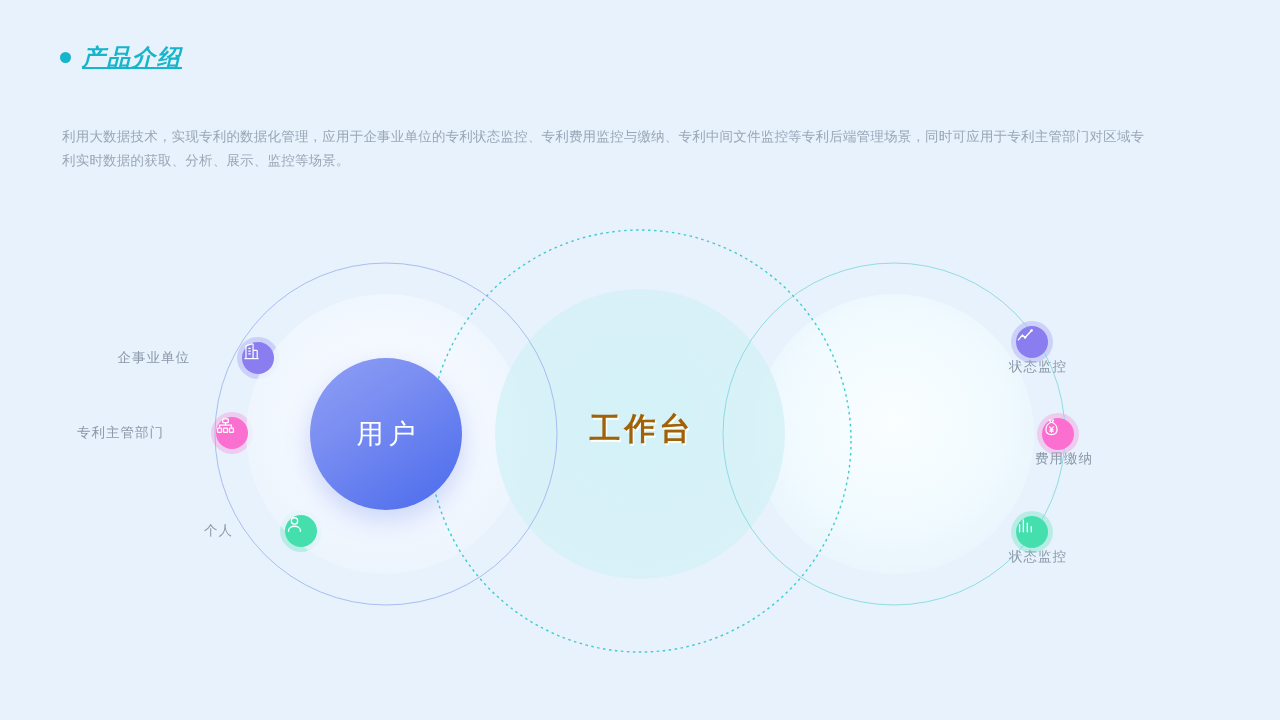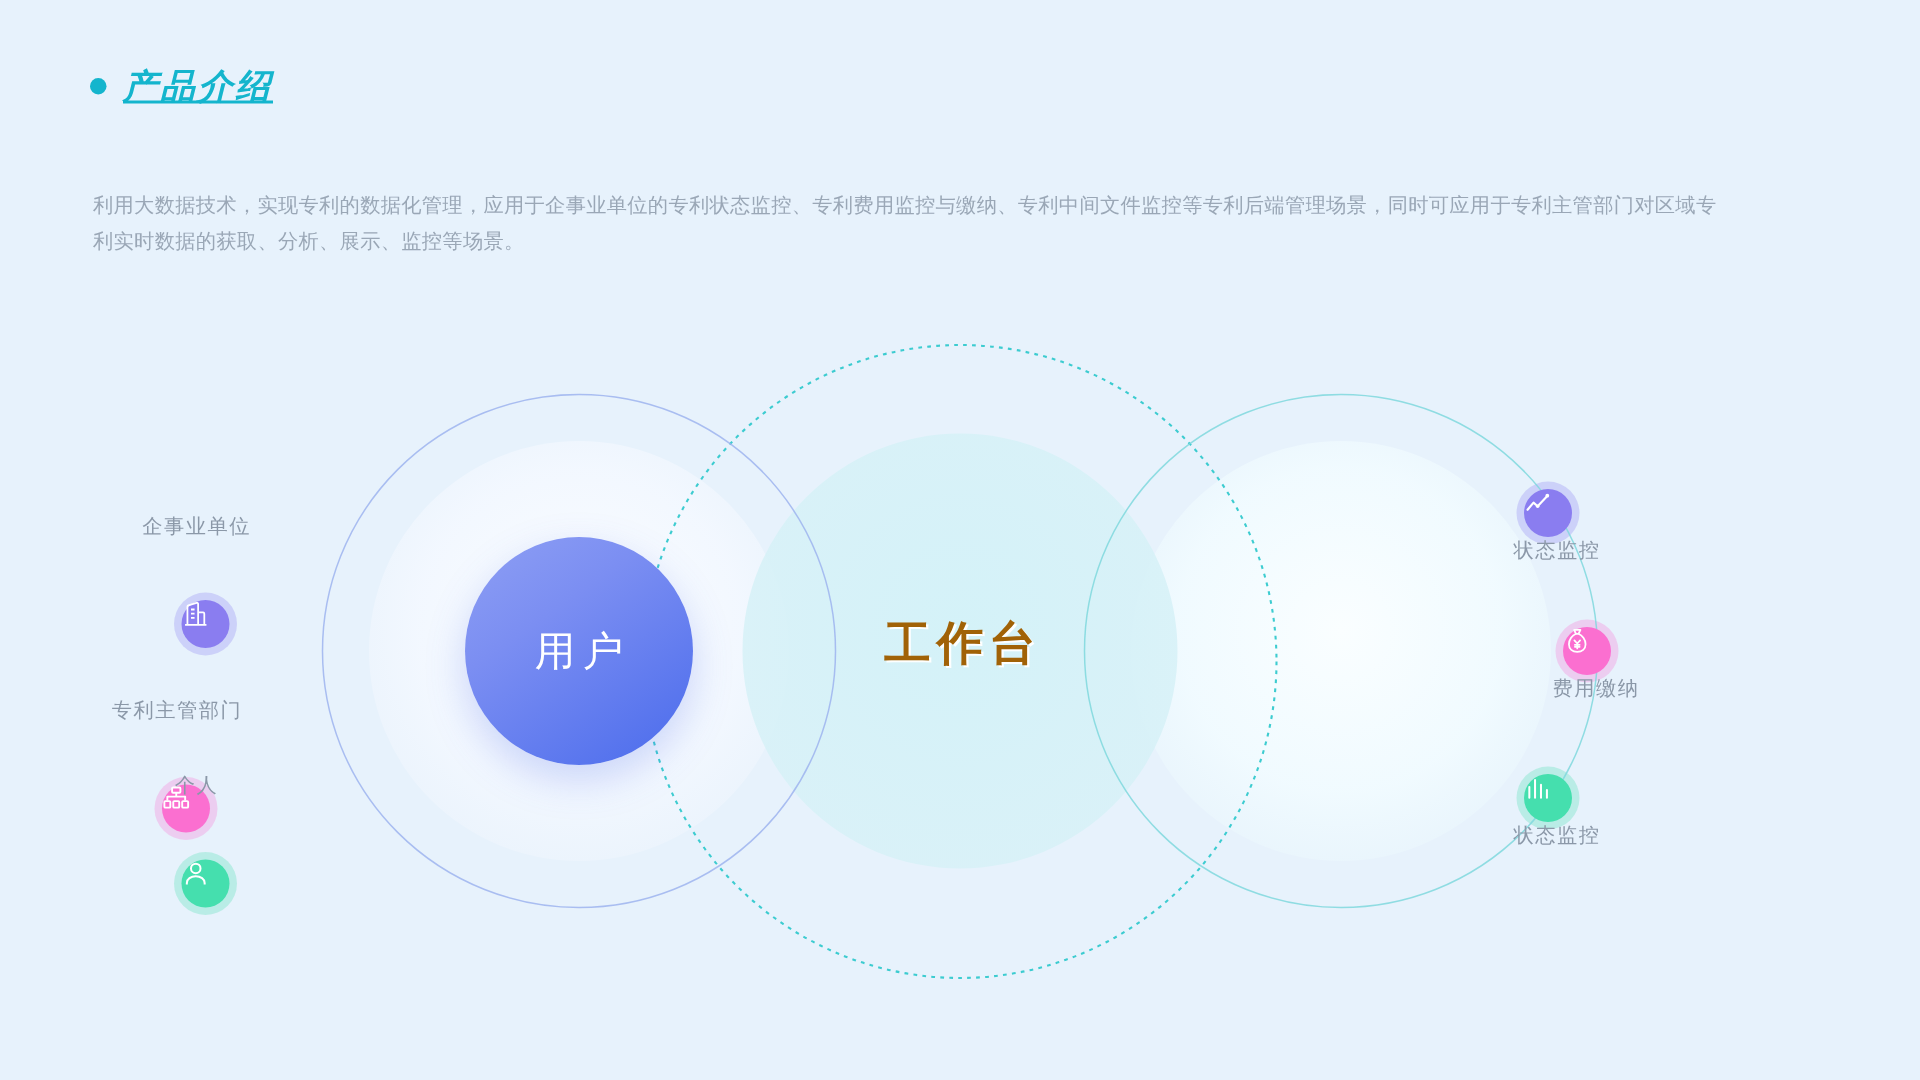--- a/index.html
+++ b/index.html
@@ -155,28 +155,28 @@
   .badge-pink::after { background: #fb6fd0; }
   .badge-green  { background: #45dfae; }
   .badge-green::after { background: #45dfae; }
 
   .node-label {
     font-size: 13.5px;
     color: #8b98a8;
     letter-spacing: 1px;
     white-space: nowrap;
   }
-  .node.left  { flex-direction: column; gap: 40px; }
+  .node.left  { flex-direction: row; gap: 40px; }
   .node.left .node-label { margin-right: 12px; order: -1; }
   .node.right .node-label { margin-left: 12px; }
 
   
   .node-enterprise { left: 0px;  top: 182px; width: 274px; justify-content: flex-end; }
-  .node-authority  { left: 0px;  top: 257px; width: 248px; justify-content: flex-end; margin-top: 48px; }
-  .node-person     { left: 0px;  top: 355px; width: 274px; justify-content: flex-end; }
+  .node-authority  { left: 0px;  top: 257px; width: 248px; justify-content: flex-end; }
+  .node-person     { left: 0px;  top: 355px; width: 274px; justify-content: flex-end; padding-left: 43px; }
 
   
   .node-status   { left: 997px;  top: 166px; }
   .node-fee      { left: 1023px; top: 258px; }
   .node-analysis { left: 997px;  top: 356px; }
 
   .node-badge svg { display: block; }
 </style>
 </head>
 <body>

